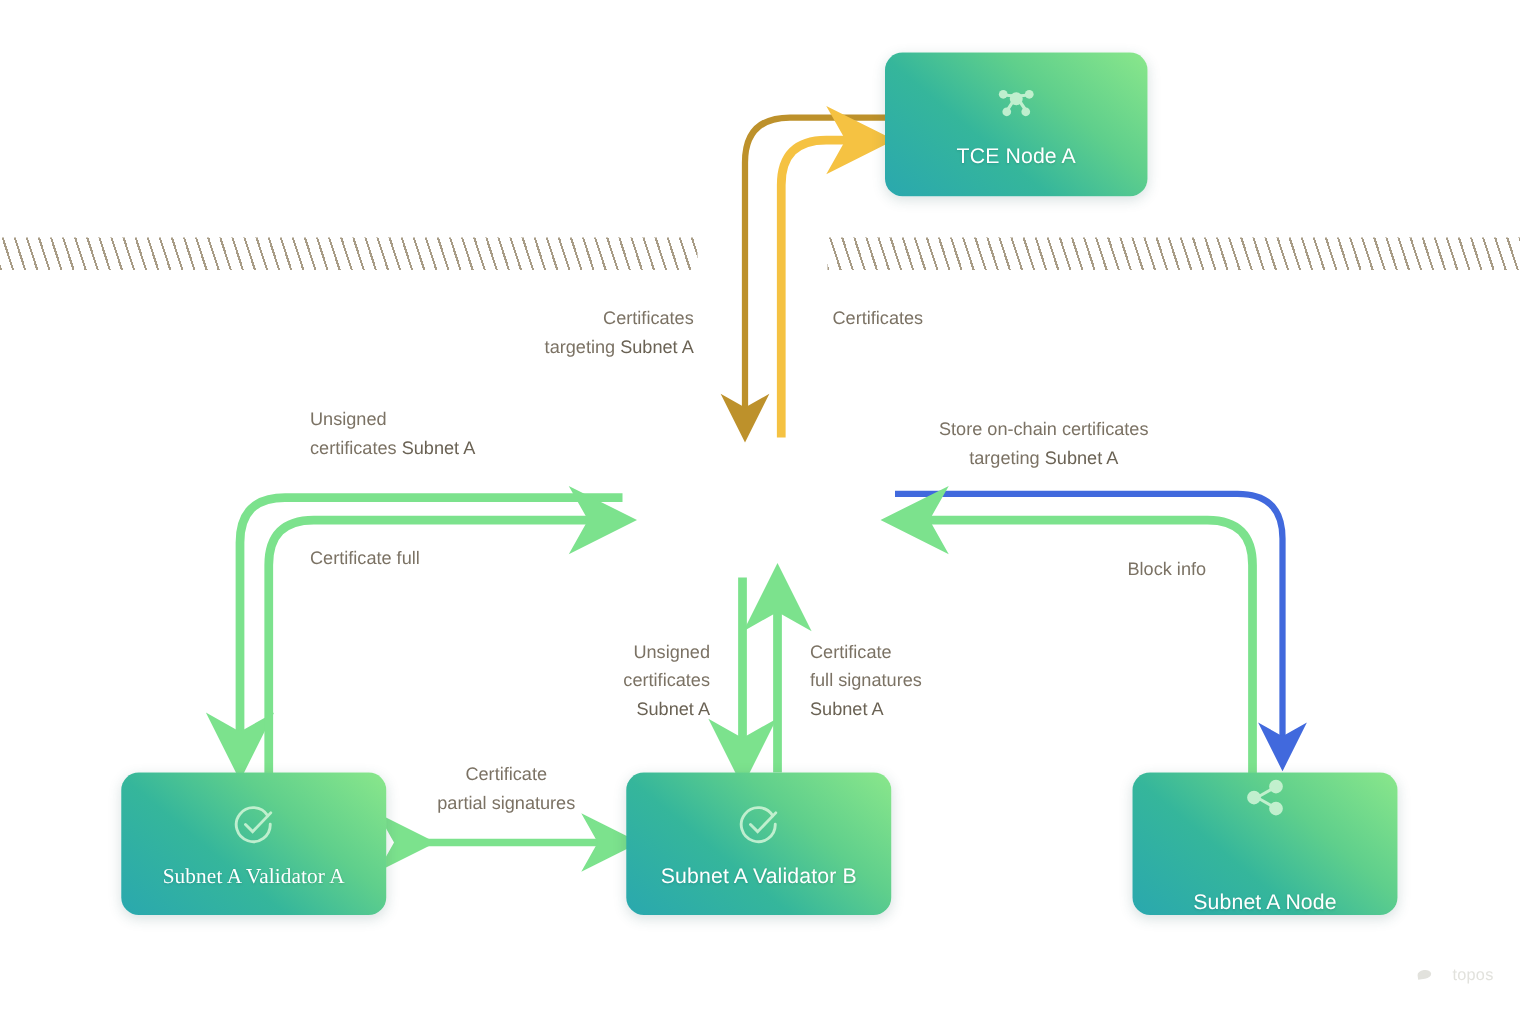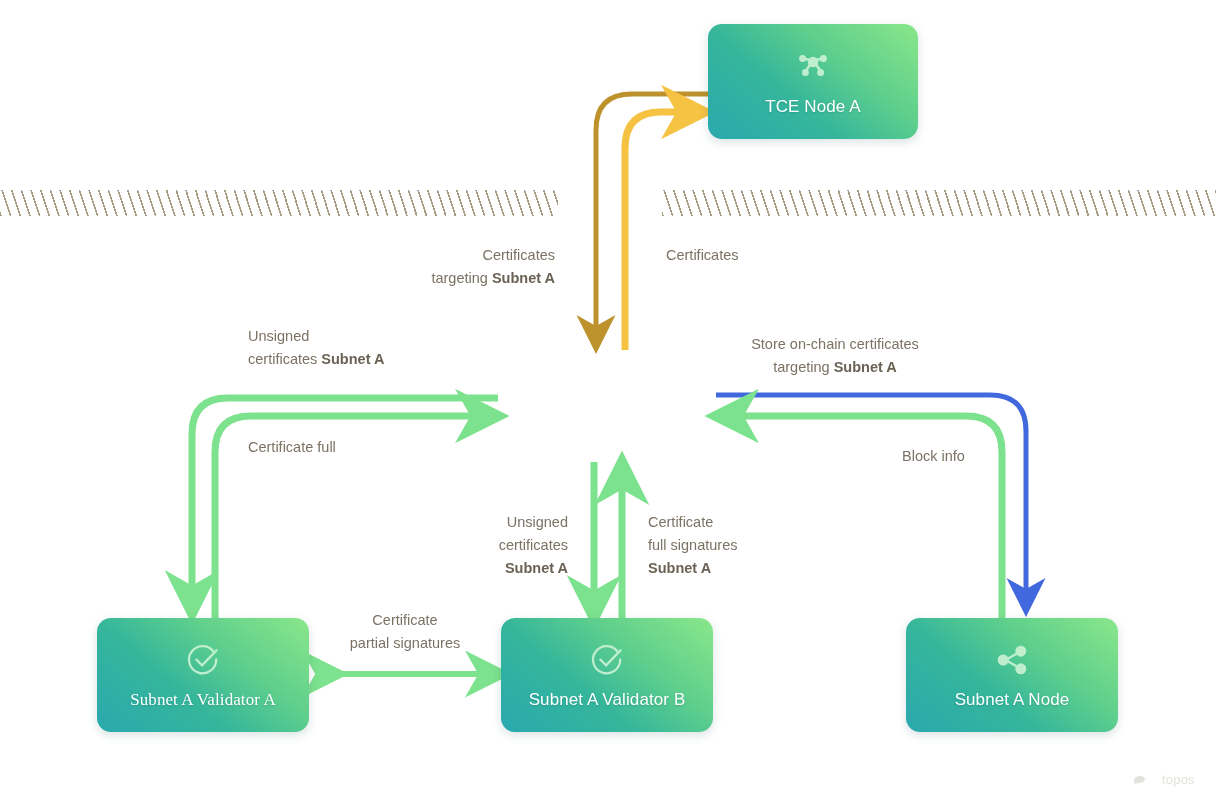--- a/index.html
+++ b/index.html
@@ -50,21 +50,21 @@
   }
   .edge-label {
     position: absolute;
     font-size: 14.5px;
     line-height: 23px;
     color: #7b7264;
     white-space: nowrap;
   }
   .edge-label b {
     color: #6a6254;
-    font-weight: bold;
+    font-weight: normal;
   }
   .align-right { text-align: right; }
   .align-left  { text-align: left; }
   .align-center{ text-align: center; }
   .hatch {
     position: absolute;
     height: 26px;
     background-image: repeating-linear-gradient(
         72deg,
         #a89c86 0px, #a89c86 1.6px,
@@ -126,21 +126,21 @@
 
     <path d="M622,618 L622,477" fill="none" stroke="#7ce28d" stroke-width="7" stroke-linecap="butt" marker-end="url(#ah-green)"></path>
 
     <path d="M326,674 L489,674" fill="none" stroke="#7ce28d" stroke-width="6" stroke-linecap="butt" marker-start="url(#ah-green)" marker-end="url(#ah-green)"></path>
 
     <path d="M716,395 L990,395 Q1026,395 1026,431 L1026,598" fill="none" stroke="#4169dd" stroke-width="5" stroke-linecap="butt" marker-end="url(#ah-blue)"></path>
 
     <path d="M1002,620 L1002,452 Q1002,416 966,416 L731,416" fill="none" stroke="#7ce28d" stroke-width="7" stroke-linecap="butt" marker-end="url(#ah-green)"></path>
   </svg>
 
-  <div class="node" style="left:708px; top:24px; width:210px; height:115px;">
+  <div class="node" style="left:708px; top:42px; width:210px; height:115px;">
     <span class="node-icon">
       <svg width="40" height="40" viewBox="0 0 40 40">
         <g fill="#d8f8dc">
           <path d="M20 13 L10.5 12 M20 13 L29.5 12 M20 13 L13 24 M20 13 L27.5 24" stroke="#d8f8dc" stroke-width="2.6" fill="none" stroke-linecap="round"></path>
           <circle cx="20" cy="15" r="5.2"></circle>
           <circle cx="9.6" cy="11.4" r="3.5"></circle>
           <circle cx="30.4" cy="11.4" r="3.5"></circle>
           <circle cx="12.4" cy="25.4" r="3.5"></circle>
           <circle cx="27.6" cy="25.4" r="3.5"></circle>
         </g>
@@ -163,21 +163,21 @@
   <div class="node" style="left:501px; top:618px; width:212px; height:114px;">
     <span class="node-icon">
       <svg width="40" height="40" viewBox="0 0 40 40" fill="none" stroke="#d8f8dc" stroke-width="2.3" stroke-linecap="round">
         <path d="M31.2 12.6 A13.6 13.6 0 1 0 33.2 19.4"></path>
         <path d="M13.4 19.6 L19.1 25.3 L33.6 10.3"></path>
       </svg>
     </span>
     <span class="node-label">Subnet A Validator B</span>
   </div>
 
-  <div class="node" style="left:906px; top:618px; width:212px; height:114px;">
+  <div class="node" style="left:906px; top:618px; width:212px; height:114px;justify-content:space-between;">
     <span class="node-icon">
       <svg width="40" height="40" viewBox="0 0 40 40">
         <g stroke="#d8f8dc" stroke-width="2.4" fill="#d8f8dc">
           <path d="M13.6 20 L27 12.4 M13.6 20 L27 27.6" fill="none" stroke-linecap="round"></path>
           <circle cx="11.2" cy="20" r="4.3"></circle>
           <circle cx="28.8" cy="11.2" r="4.3"></circle>
           <circle cx="28.8" cy="28.8" r="4.3"></circle>
         </g>
       </svg>
     </span>

